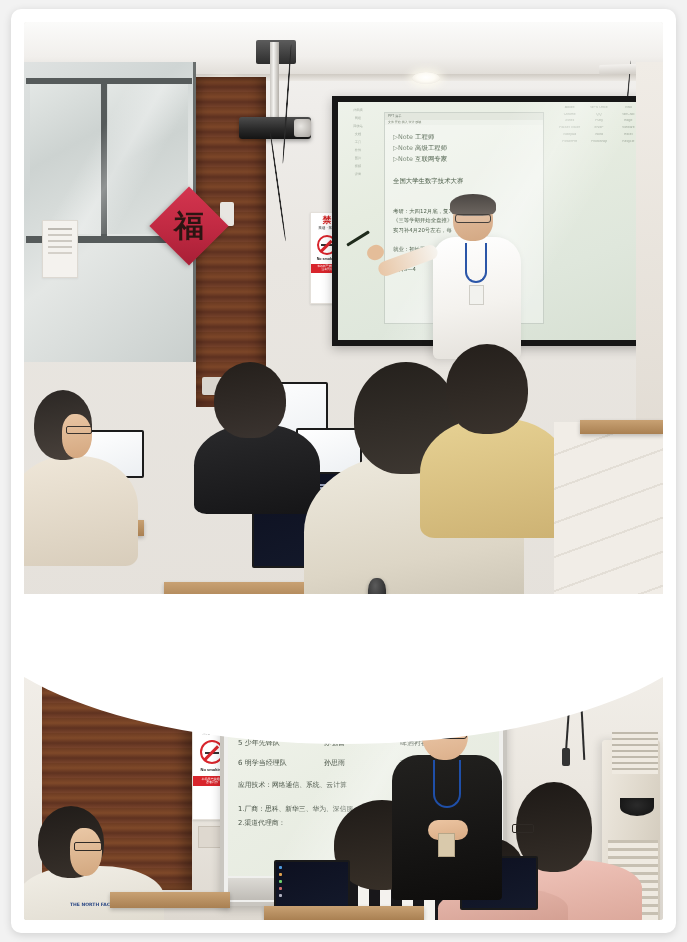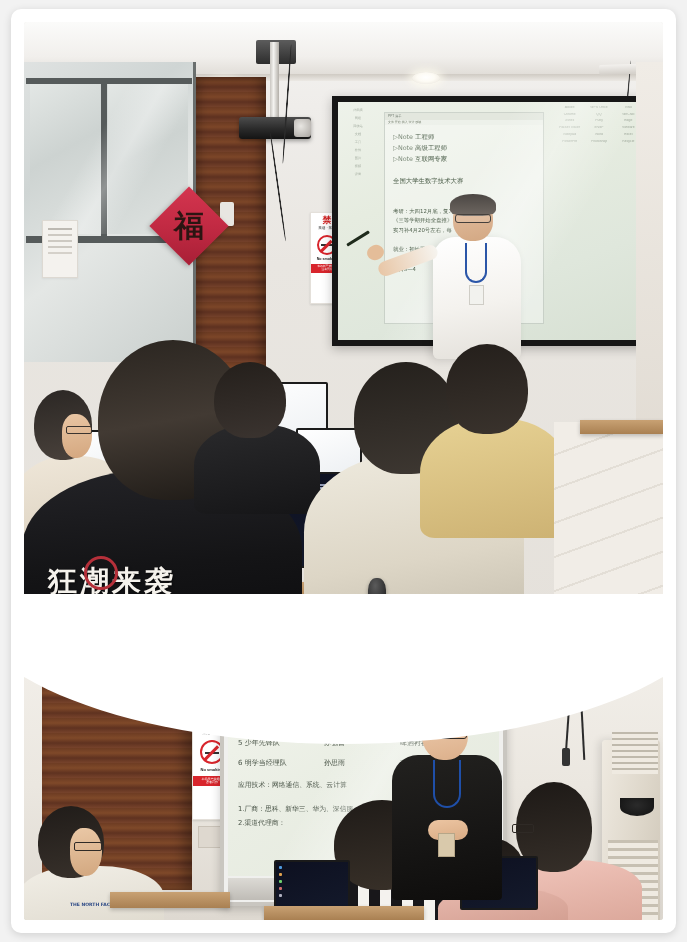--- a/index.html
+++ b/index.html
@@ -670,27 +670,20 @@
         <div class="mon-stand"></div>
       </div>
 
       <div class="student" style="left:4px; top:368px; width:110px; height:160px;">
         <div class="s-shoulders" style="left:-18px; top:66px; width:128px; height:110px; background:linear-gradient(170deg,#efe7d9,#d8cdbb);"></div>
         <div class="s-head" style="left:6px; top:0; width:58px; height:70px; background:linear-gradient(170deg,#2b2724,#4a423c);"></div>
         <div class="s-head" style="left:34px; top:24px; width:30px; height:44px; background:linear-gradient(170deg,#e9c6a4,#d4a77f); border-radius:40% 50% 50% 45%;"></div>
         <div style="position:absolute; left:38px; top:36px; width:26px; height:8px; border:1.4px solid #3a342f; border-radius:2px;"></div>
       </div>
 
-      <div class="student" style="left:40px; top:318px; width:220px; height:290px;">
-        <div class="s-shoulders" style="left:-42px; top:130px; width:280px; height:170px; background:linear-gradient(175deg,#232327 0%, #141416 55%, #0c0c0e 100%);"></div>
-        <div class="s-head" style="left:34px; top:0; width:150px; height:160px; background:linear-gradient(170deg,#2a2520 0%, #423a33 50%, #1e1a16 100%);"></div>
-        <div class="tshirt-text" style="left:-16px; top:222px; font-size:29px; color:#f5f2ec; letter-spacing:3px; text-shadow:1px 1px 2px rgba(0,0,0,0.6);">狂潮来袭</div>
-        <div style="position:absolute; left:20px; top:216px; width:34px; height:34px; border:3px solid #b5303a; border-radius:50%;"></div>
-        <div class="tshirt-text" style="left:-10px; top:262px; font-size:22px; color:#e8e5df; letter-spacing:2px;">ELEMENT</div>
-      </div>
 
       <div class="student" style="left:176px; top:340px; width:110px; height:130px;">
         <div class="s-shoulders" style="left:-6px; top:62px; width:126px; height:90px; background:linear-gradient(170deg,#2a2a2c,#151517);"></div>
         <div class="s-head" style="left:14px; top:0; width:72px; height:76px; background:linear-gradient(170deg,#241f1b,#3b3430);"></div>
       </div>
 
       <div class="student" style="left:300px; top:340px; width:180px; height:250px;">
         <div class="s-shoulders" style="left:-20px; top:92px; width:220px; height:170px; background:linear-gradient(170deg,#eeeade 0%, #ddd6c6 60%, #c6bfaf 100%);"></div>
         <div class="s-head" style="left:30px; top:0; width:104px; height:112px; background:linear-gradient(170deg,#24201c,#3e3832);"></div>
       </div>

